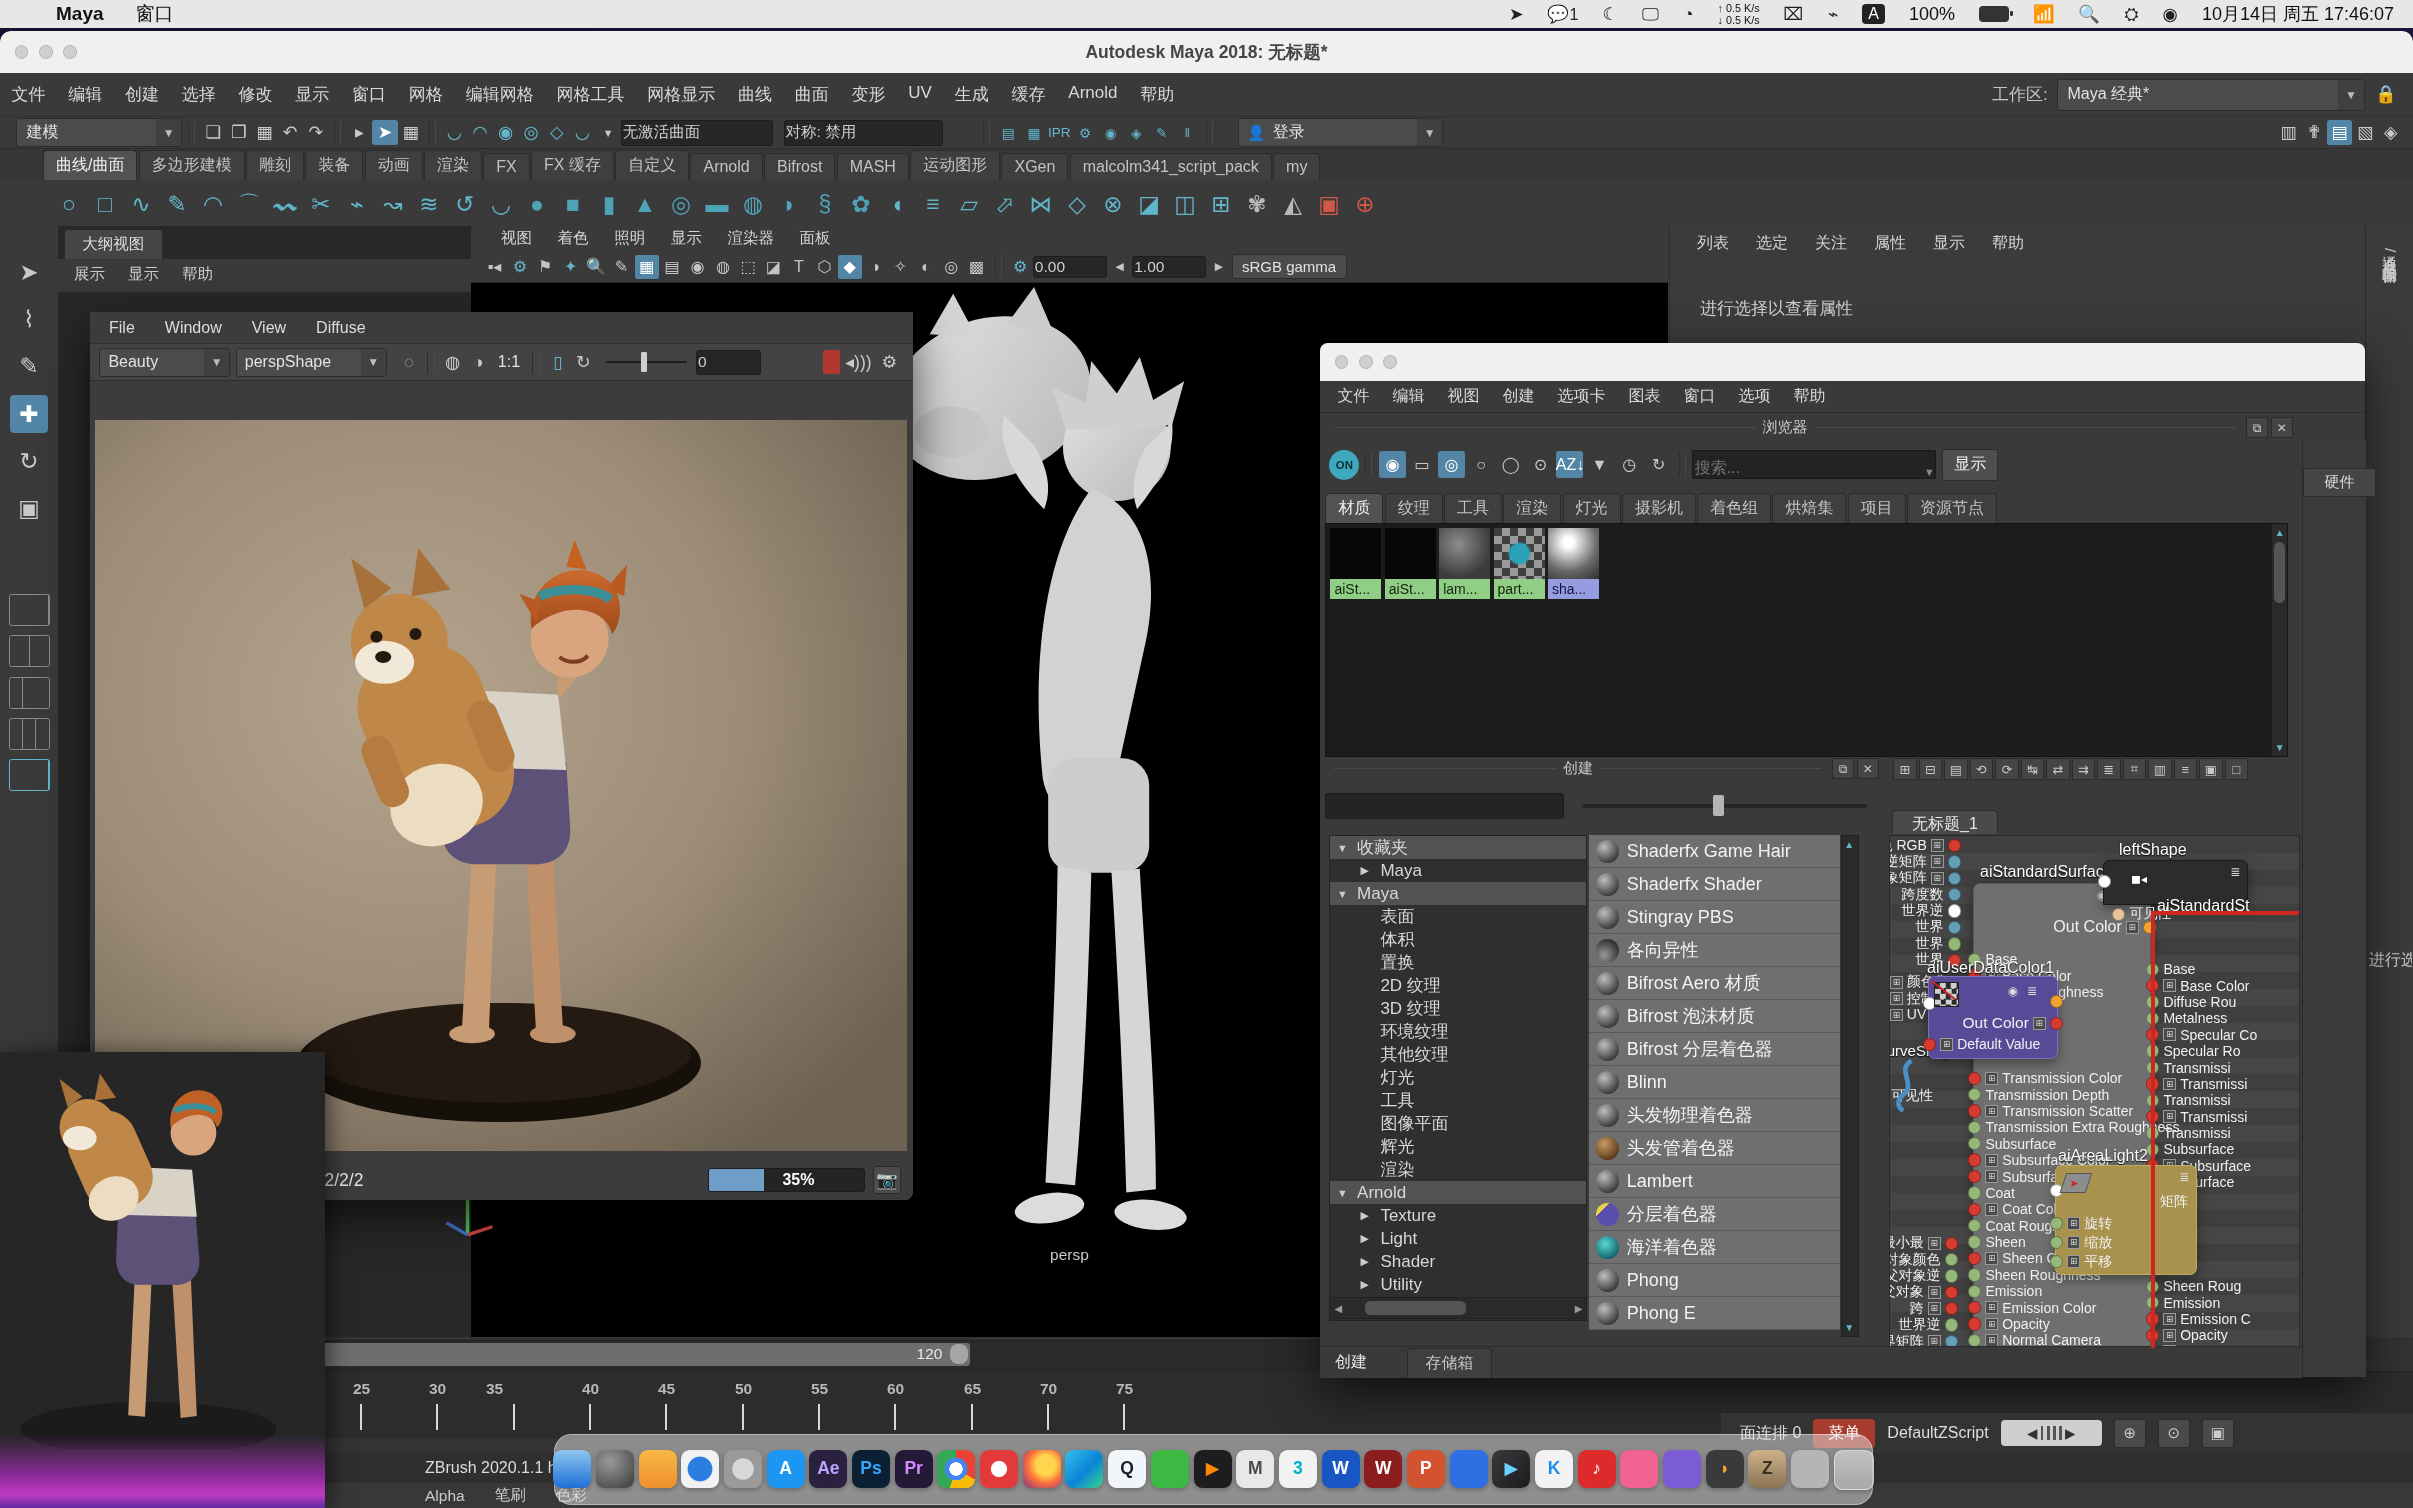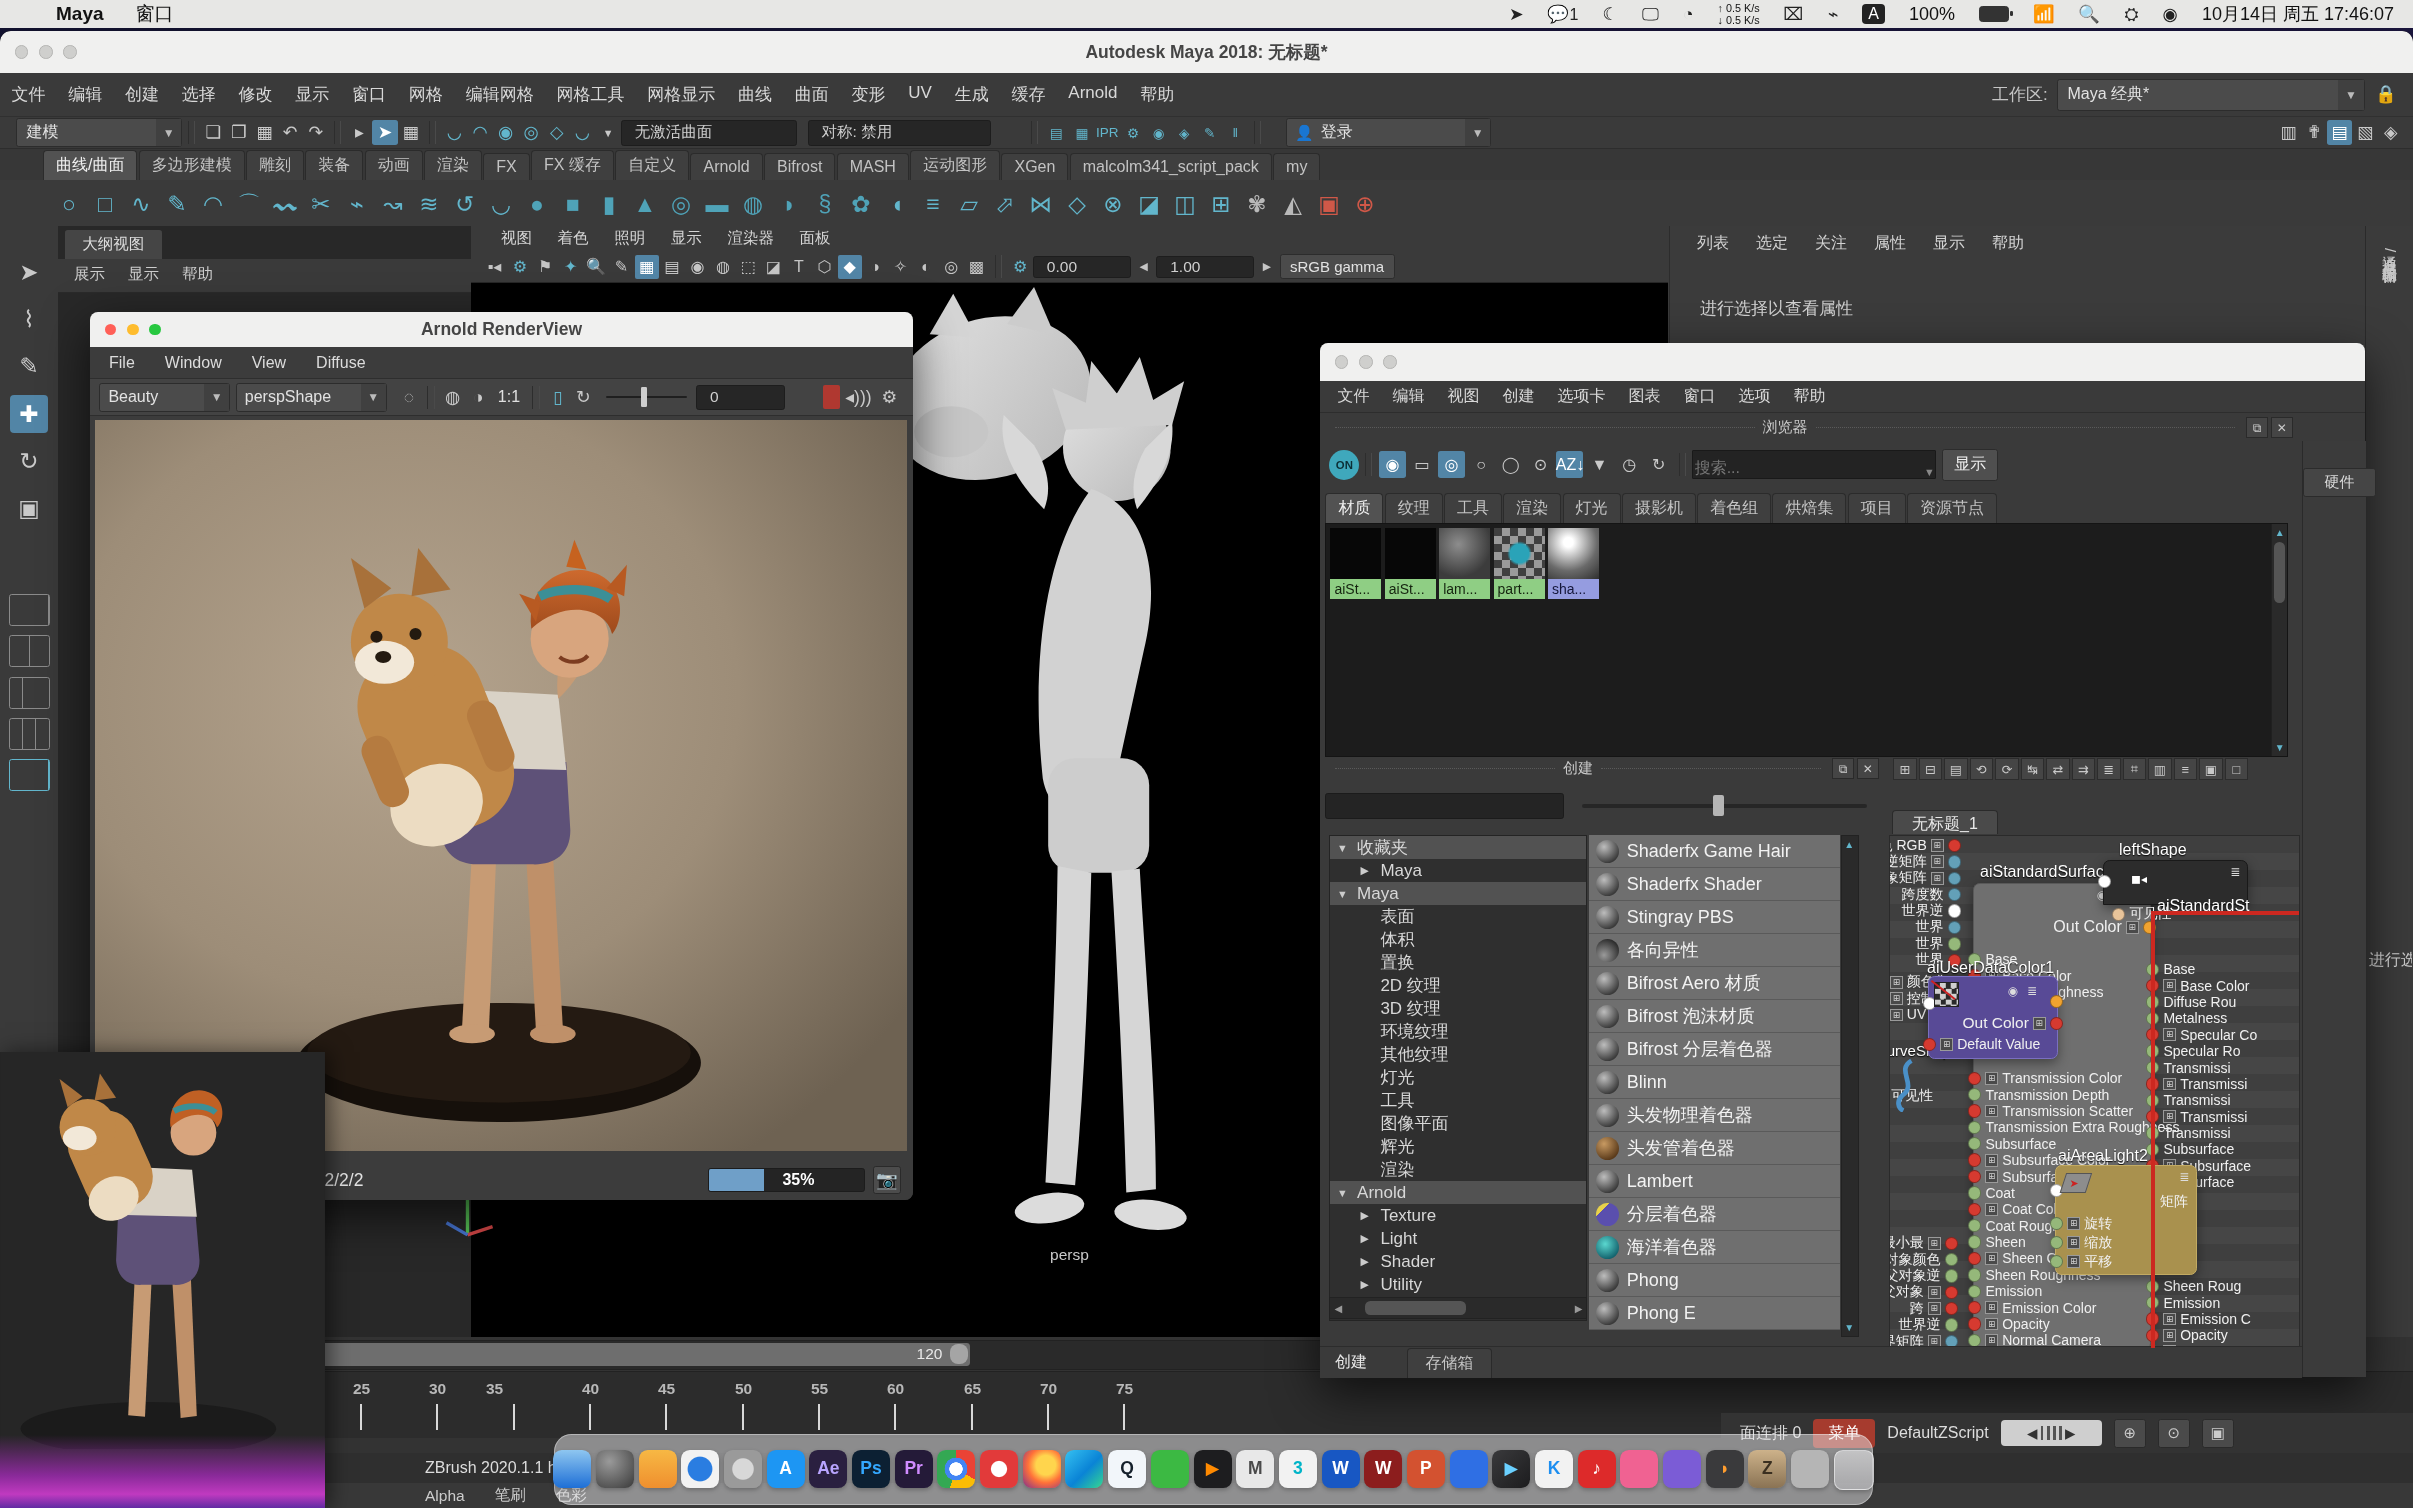--- a/index.html
+++ b/index.html
@@ -37,21 +37,21 @@
   .mmenus .mi{padding:0 11.4px;}
   .wslbl{color:#c5c5c5;font-size:17px;}
   .dd{background:#4b4b4b;border:0.7px solid #2c2c2c;border-radius:2.7px;display:flex;align-items:center;font-size:16px;color:#e2e2e2;}
   .dd .arr{margin-left:auto;background:#404040;align-self:stretch;display:flex;align-items:center;padding:0 6.7px;color:#bbb;font-size:12px;}
   
   #statusline{height:31px;background:#3a3a3a;display:flex;align-items:center;border-bottom:0.7px solid #2d2d2d;}
   .sep{width:5.4px;height:23px;border-left:1.3px solid #2d2d2d;border-right:0.7px solid #4a4a4a;margin:0 5.4px;}
   .icobox{width:25.6px;height:25.6px;display:flex;align-items:center;justify-content:center;font-size:17.5px;color:#c9c9c9;border-radius:2.7px;}
   .icobox.teal{color:#62b6cc;}
   .icobox.active{background:#5285a6;color:#fff;}
-  .field{background:#262626;border:0.7px solid #1d1d1d;border-radius:2.7px;color:#cfcfcf;font-size:15.5px;display:flex;align-items:center;padding:0 13px;height:24px;}
+  .field{background:#262626;border:0.7px solid #1d1d1d;border-radius:2.7px;color:#cfcfcf;font-size:15.5px;display:flex;align-items:center;padding:0 1px;height:24px;}
   
   #shelftabs{height:31px;background:#373737;display:flex;align-items:flex-end;padding-left:43px;}
   .stab{font-size:16px;color:#c3c3c3;background:#3f3f3f;border:0.7px solid #2b2b2b;border-bottom:none;
         border-radius:4px 4px 0 0;padding:4px 12px;margin-right:1.3px;white-space:nowrap;}
   .stab.active{background:#525252;color:#f0f0f0;}
   #shelficons{height:48px;background:#3a3a3a;display:flex;align-items:center;padding-left:51px;border-bottom:0.7px solid #2c2c2c;}
   .shico{width:36px;height:36px;display:flex;align-items:center;justify-content:center;font-size:23px;}
   .tone-teal{color:#62b6cc}.tone-fill{color:#4fa3b8}.tone-gray{color:#b9b9b9}.tone-red{color:#d05848}
   
   #mainarea{position:absolute;left:0;top:195px;width:2413px;height:1111px;background:#3a3a3a;}
@@ -553,28 +553,20 @@
         <div class="tickline" style="left: 1048px;"></div>
         <div class="tick" style="left: 1124px;">75</div>
         <div class="tickline" style="left: 1124px;"></div>
       </div>
 
   </div>
   <div id="belowruler" class="abs"></div>
 </div>
 
 <div id="rv" class="abs">
-  <div id="rv-title" class="win-title">
-    <div class="lights">
-      <span class="light l-red"></span>
-      <span class="light l-yel"></span>
-      <span class="light l-grn"></span>
-    </div>
-    <div class="wtitle">Arnold RenderView</div>
-  </div>
   <div id="rv-menus">
     <span>File</span>
       <span>Window</span>
       <span>View</span>
       <span>Diffuse</span>
   </div>
   <div id="rv-tools">
     <div class="dd" style="width:121px;height:27px;padding-left:8px;">
       <span>Beauty</span>
         <span class="arr">▼</span>

